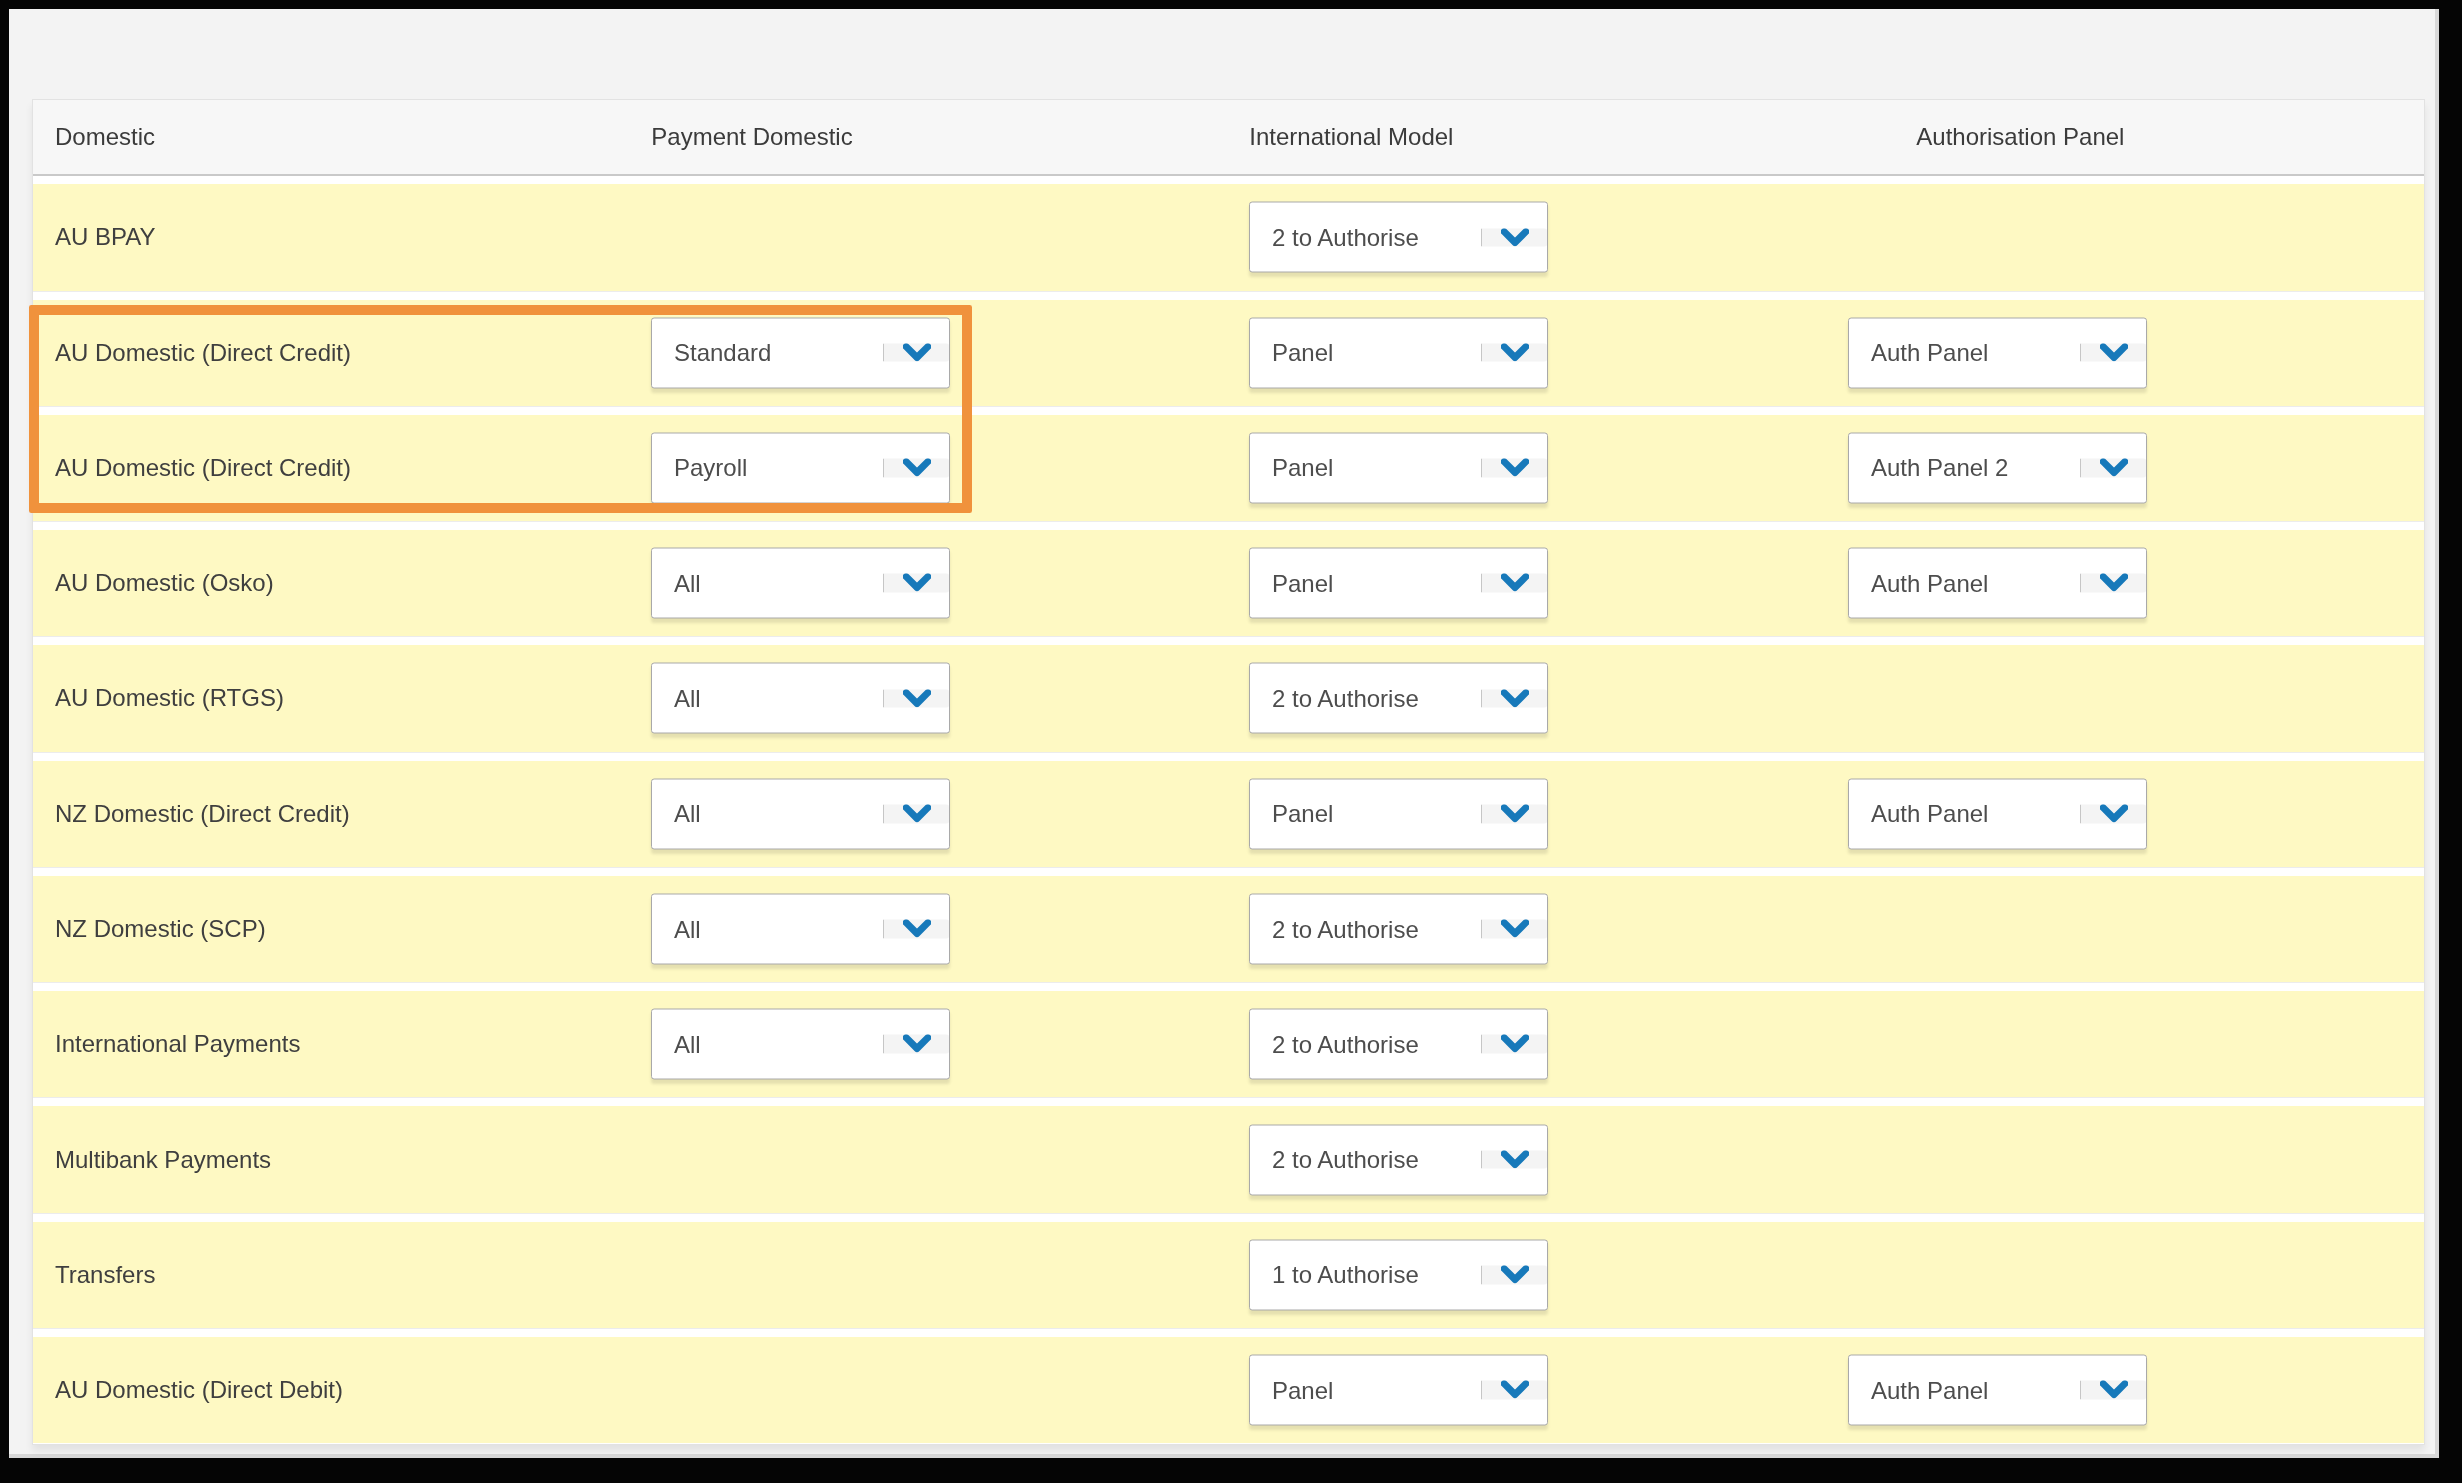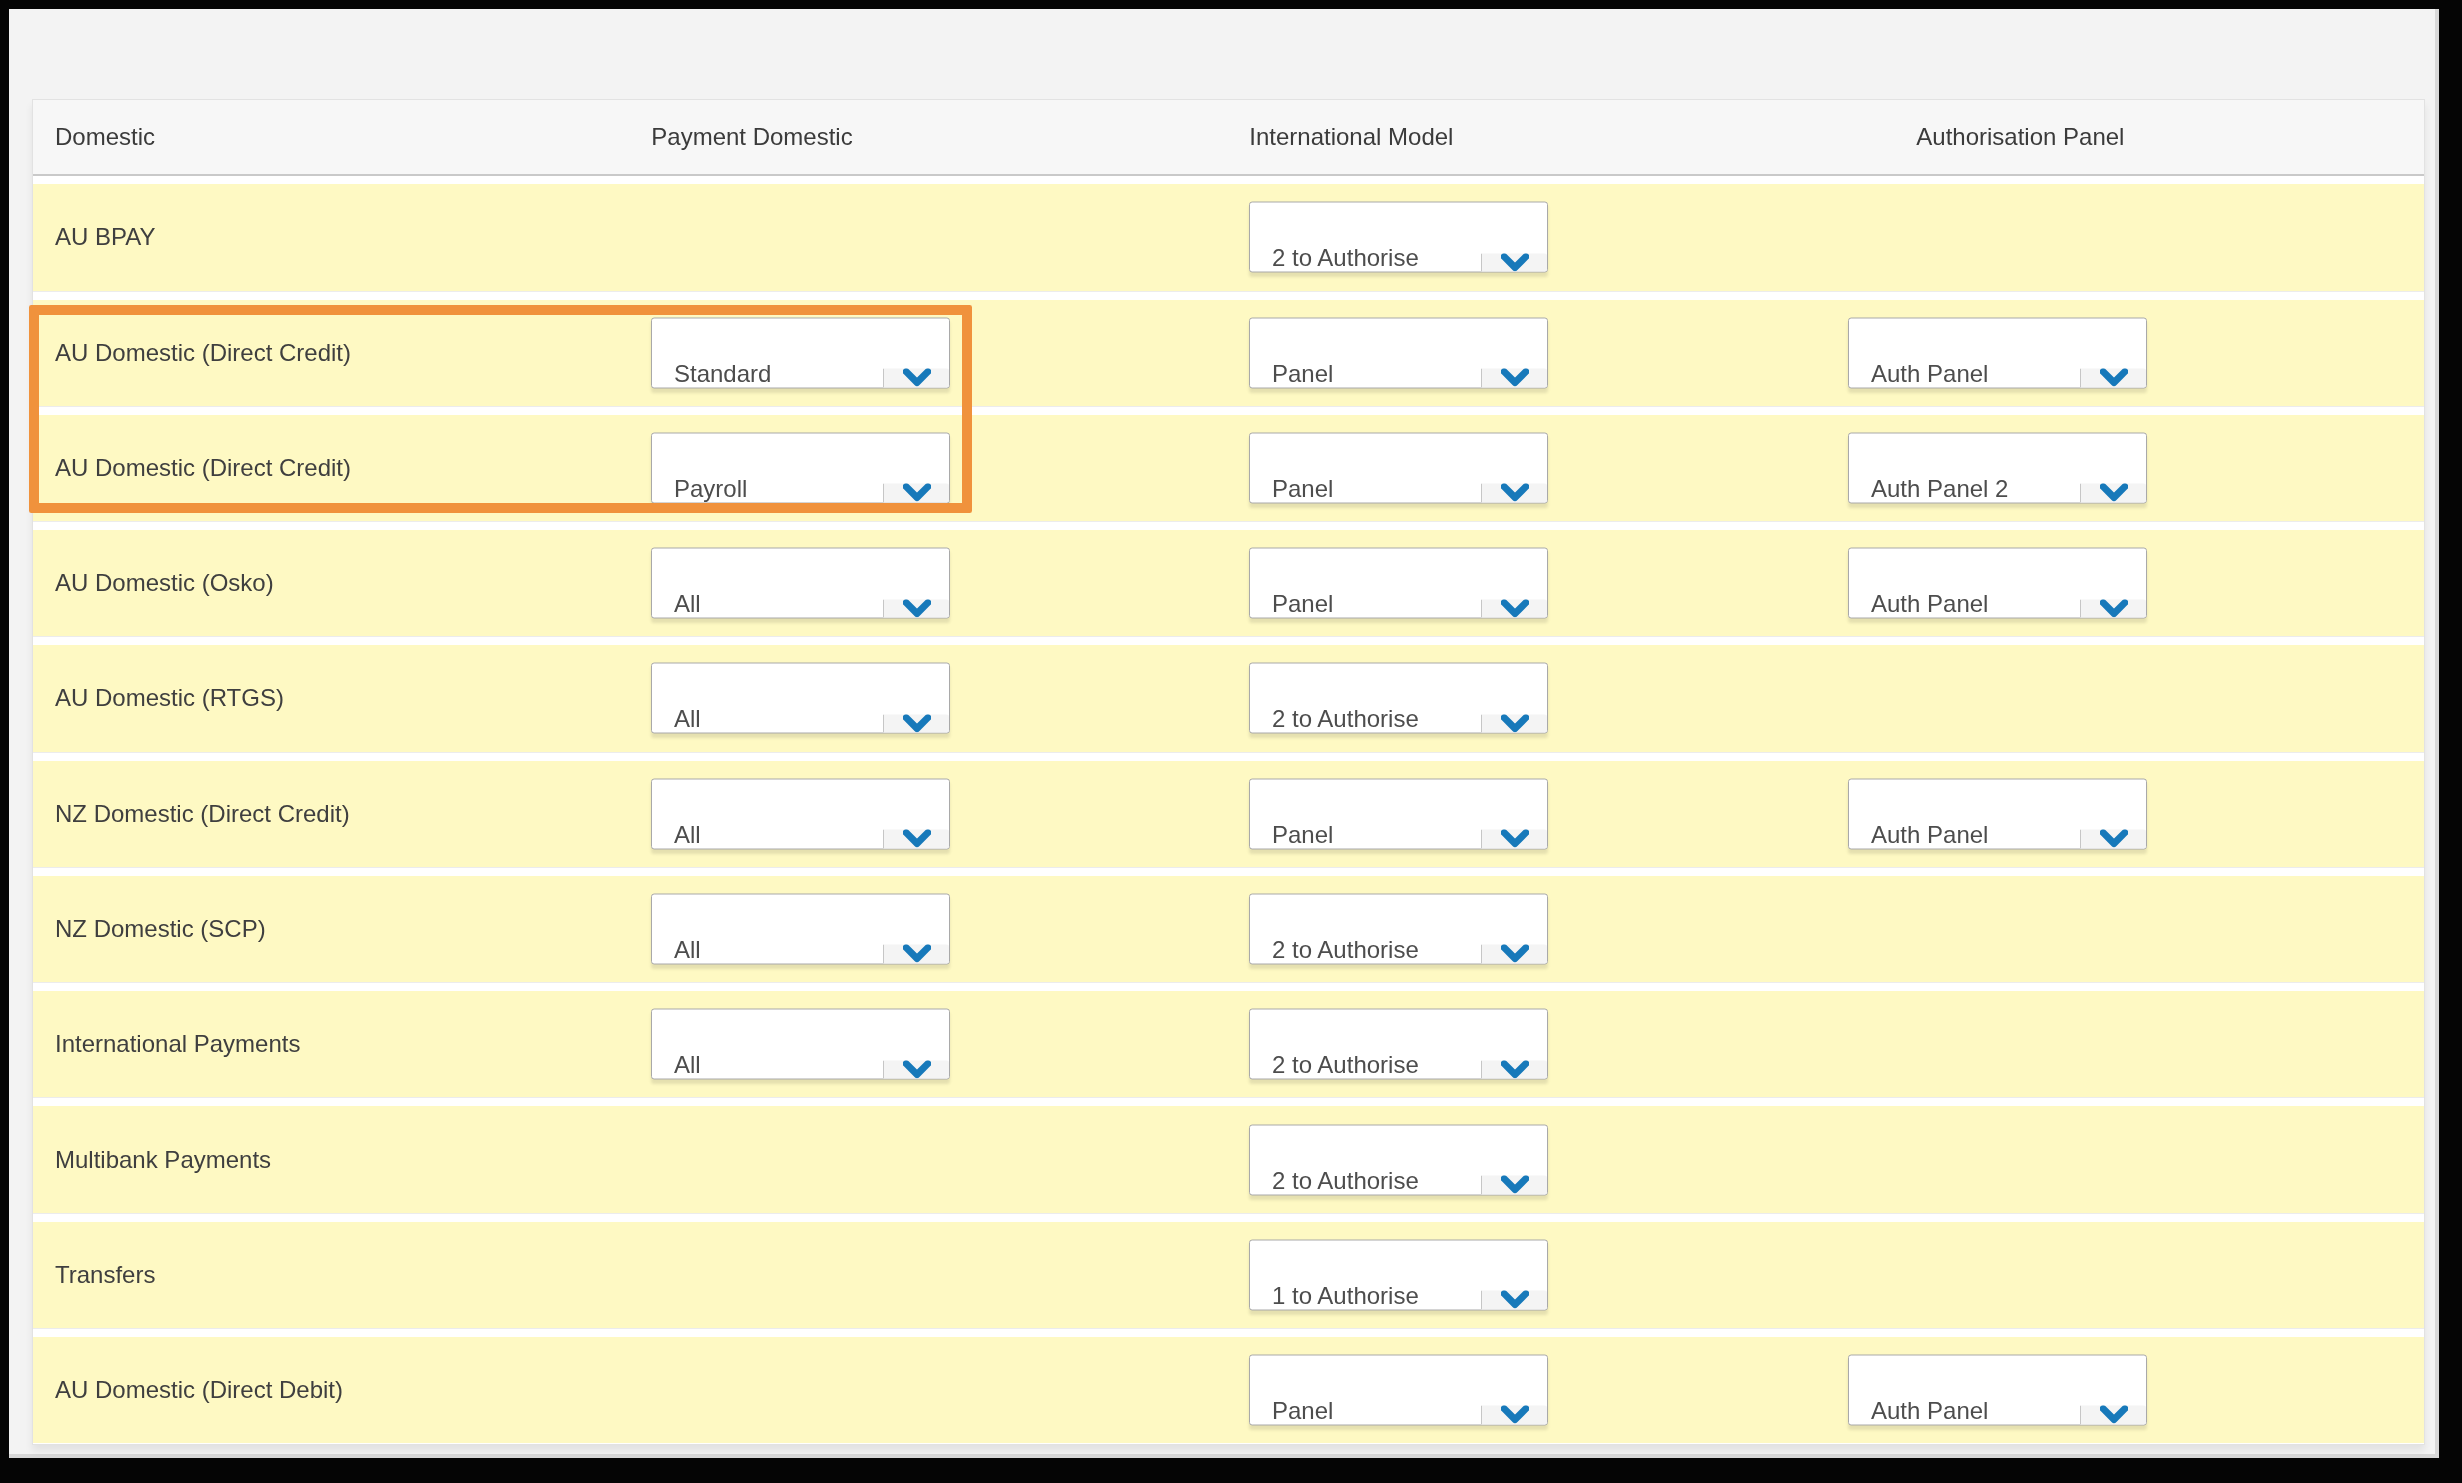--- a/index.html
+++ b/index.html
@@ -75,21 +75,21 @@
     font-size: 24px;
     color: #3f3f3f;
     white-space: nowrap;
   }
   .select {
     position: absolute;
     top: 50%;
     transform: translateY(-50%);
     width: 299px; height: 71px;
     display: flex;
-    align-items: flex-end;
+    align-items: center;
     background: #fff;
     border: 1.5px solid #a9a9a9;
     border-radius: 3.1px;
     box-sizing: border-box;
     box-shadow: 0 3.9px 3.1px rgba(0,0,0,0.10);
     cursor: pointer;
   }
   .select .label {
     flex: 1;
     display: flex;

